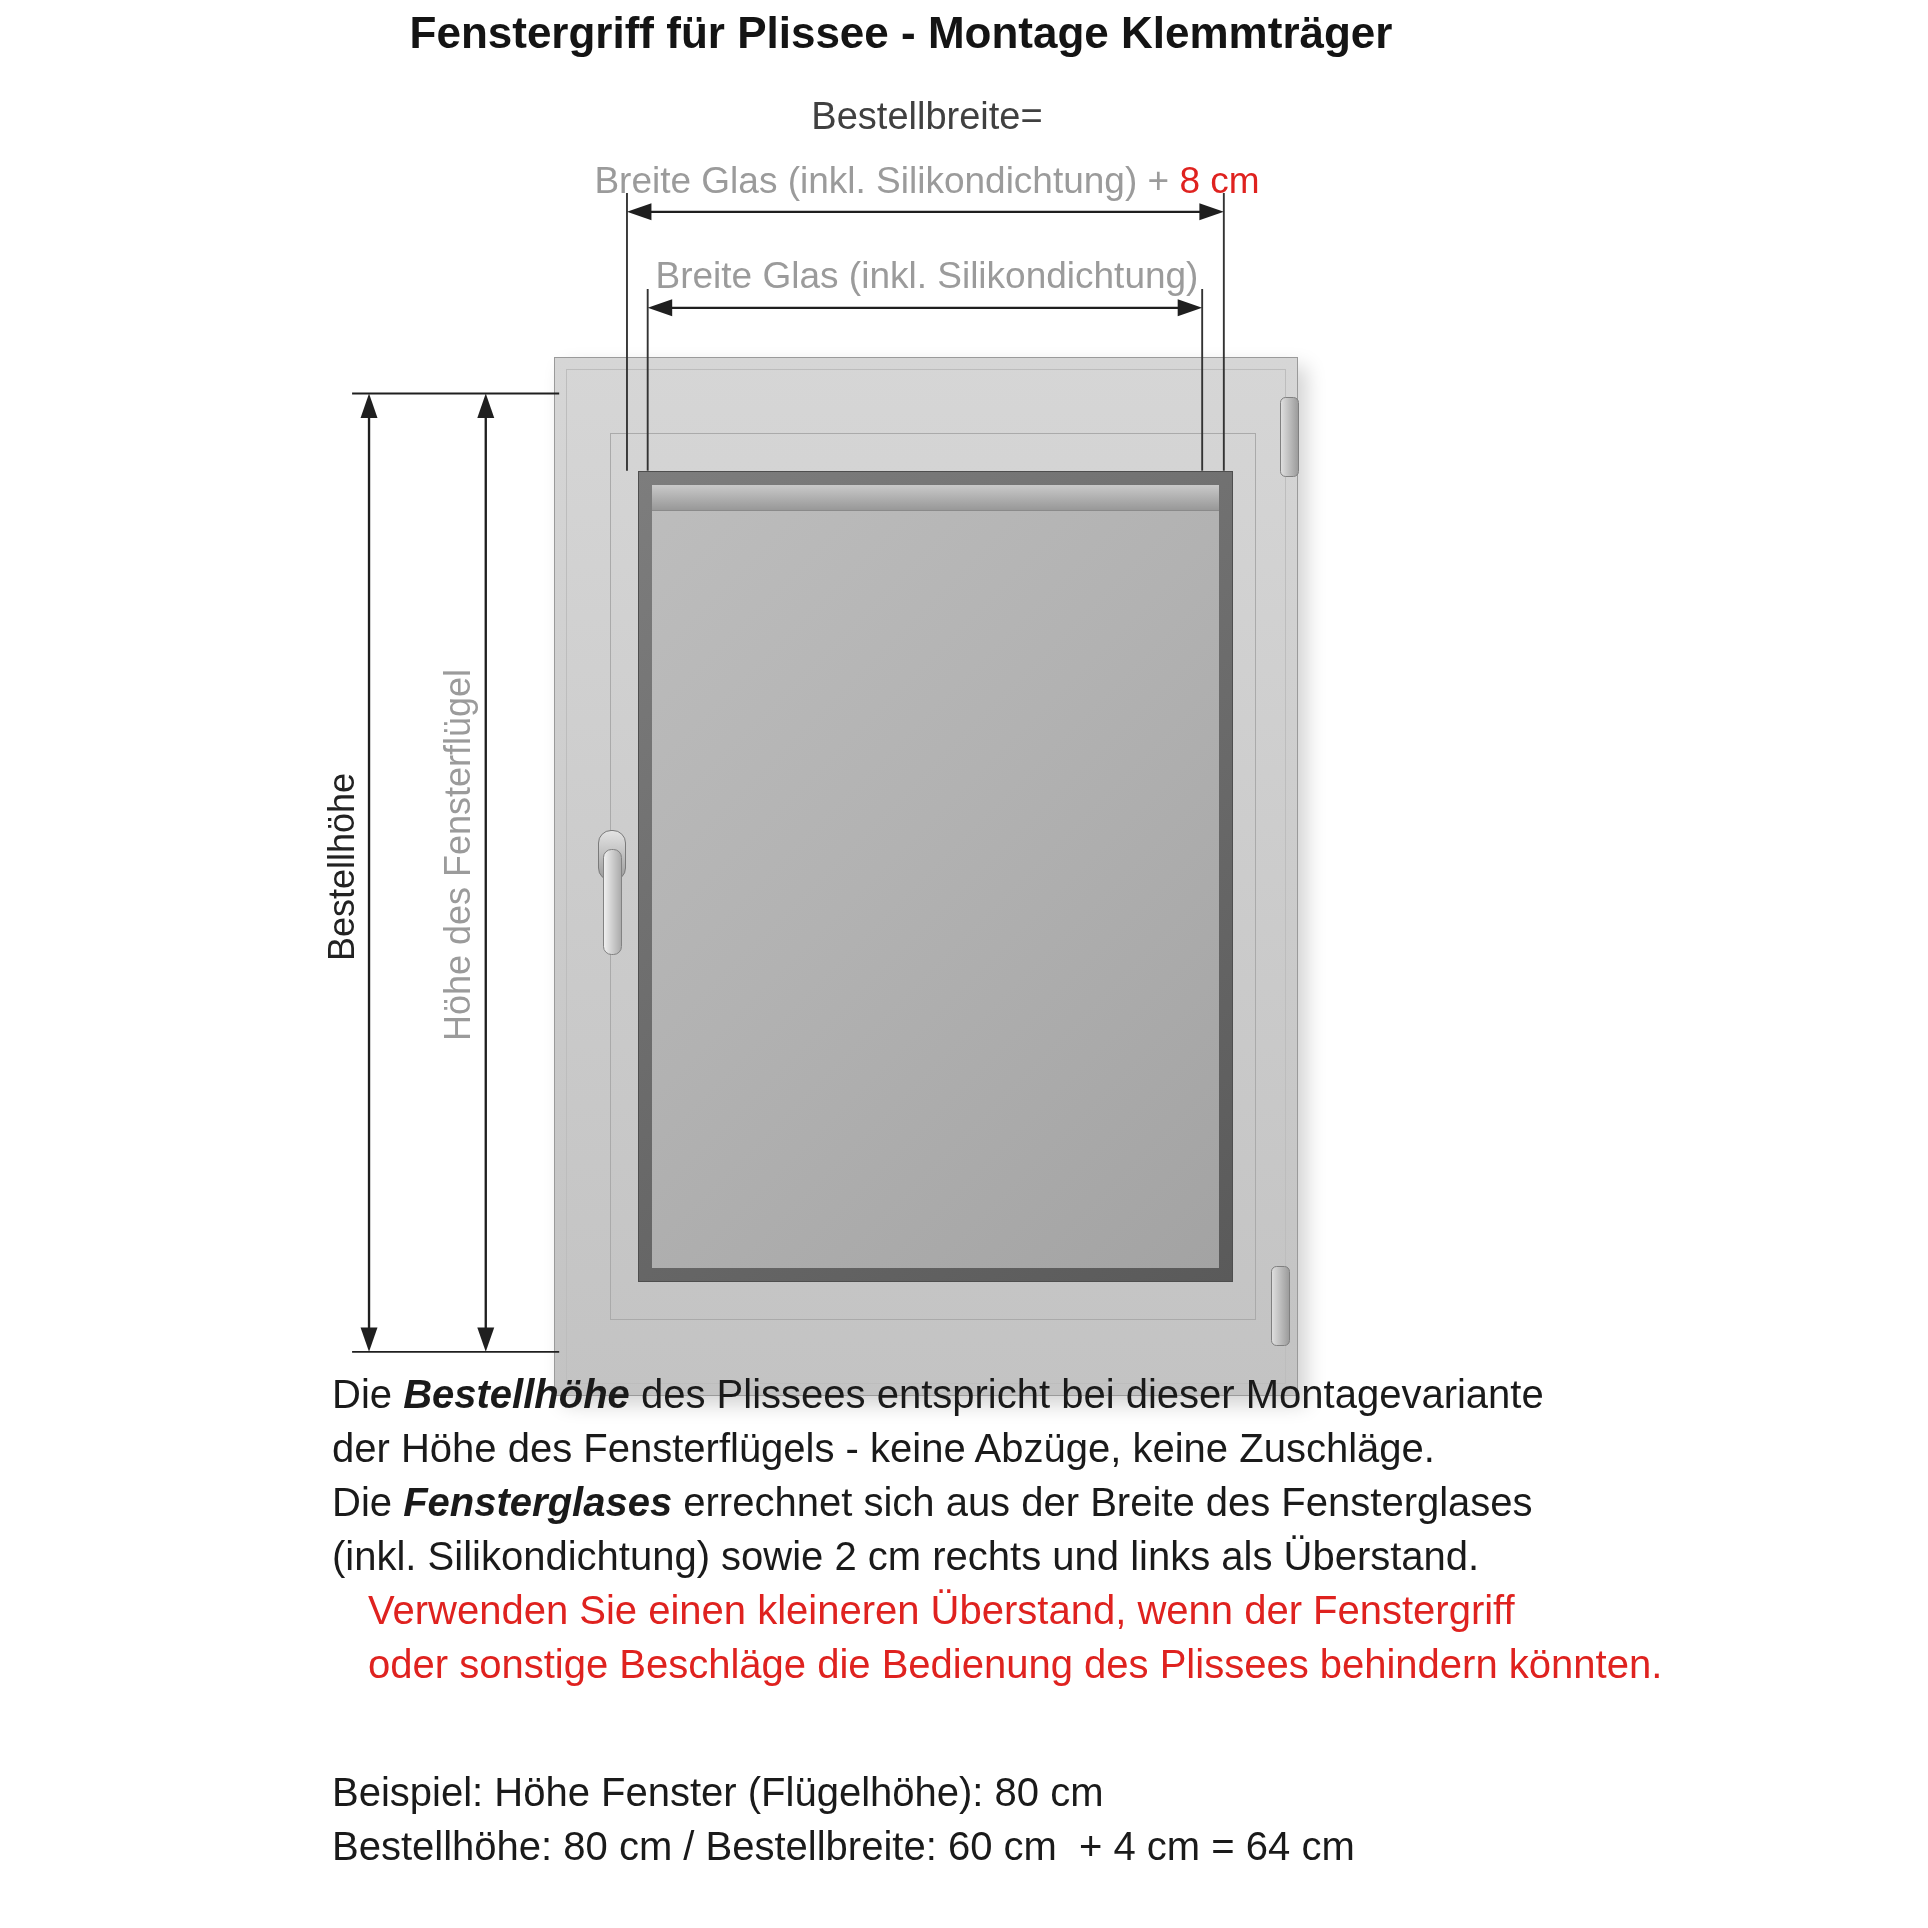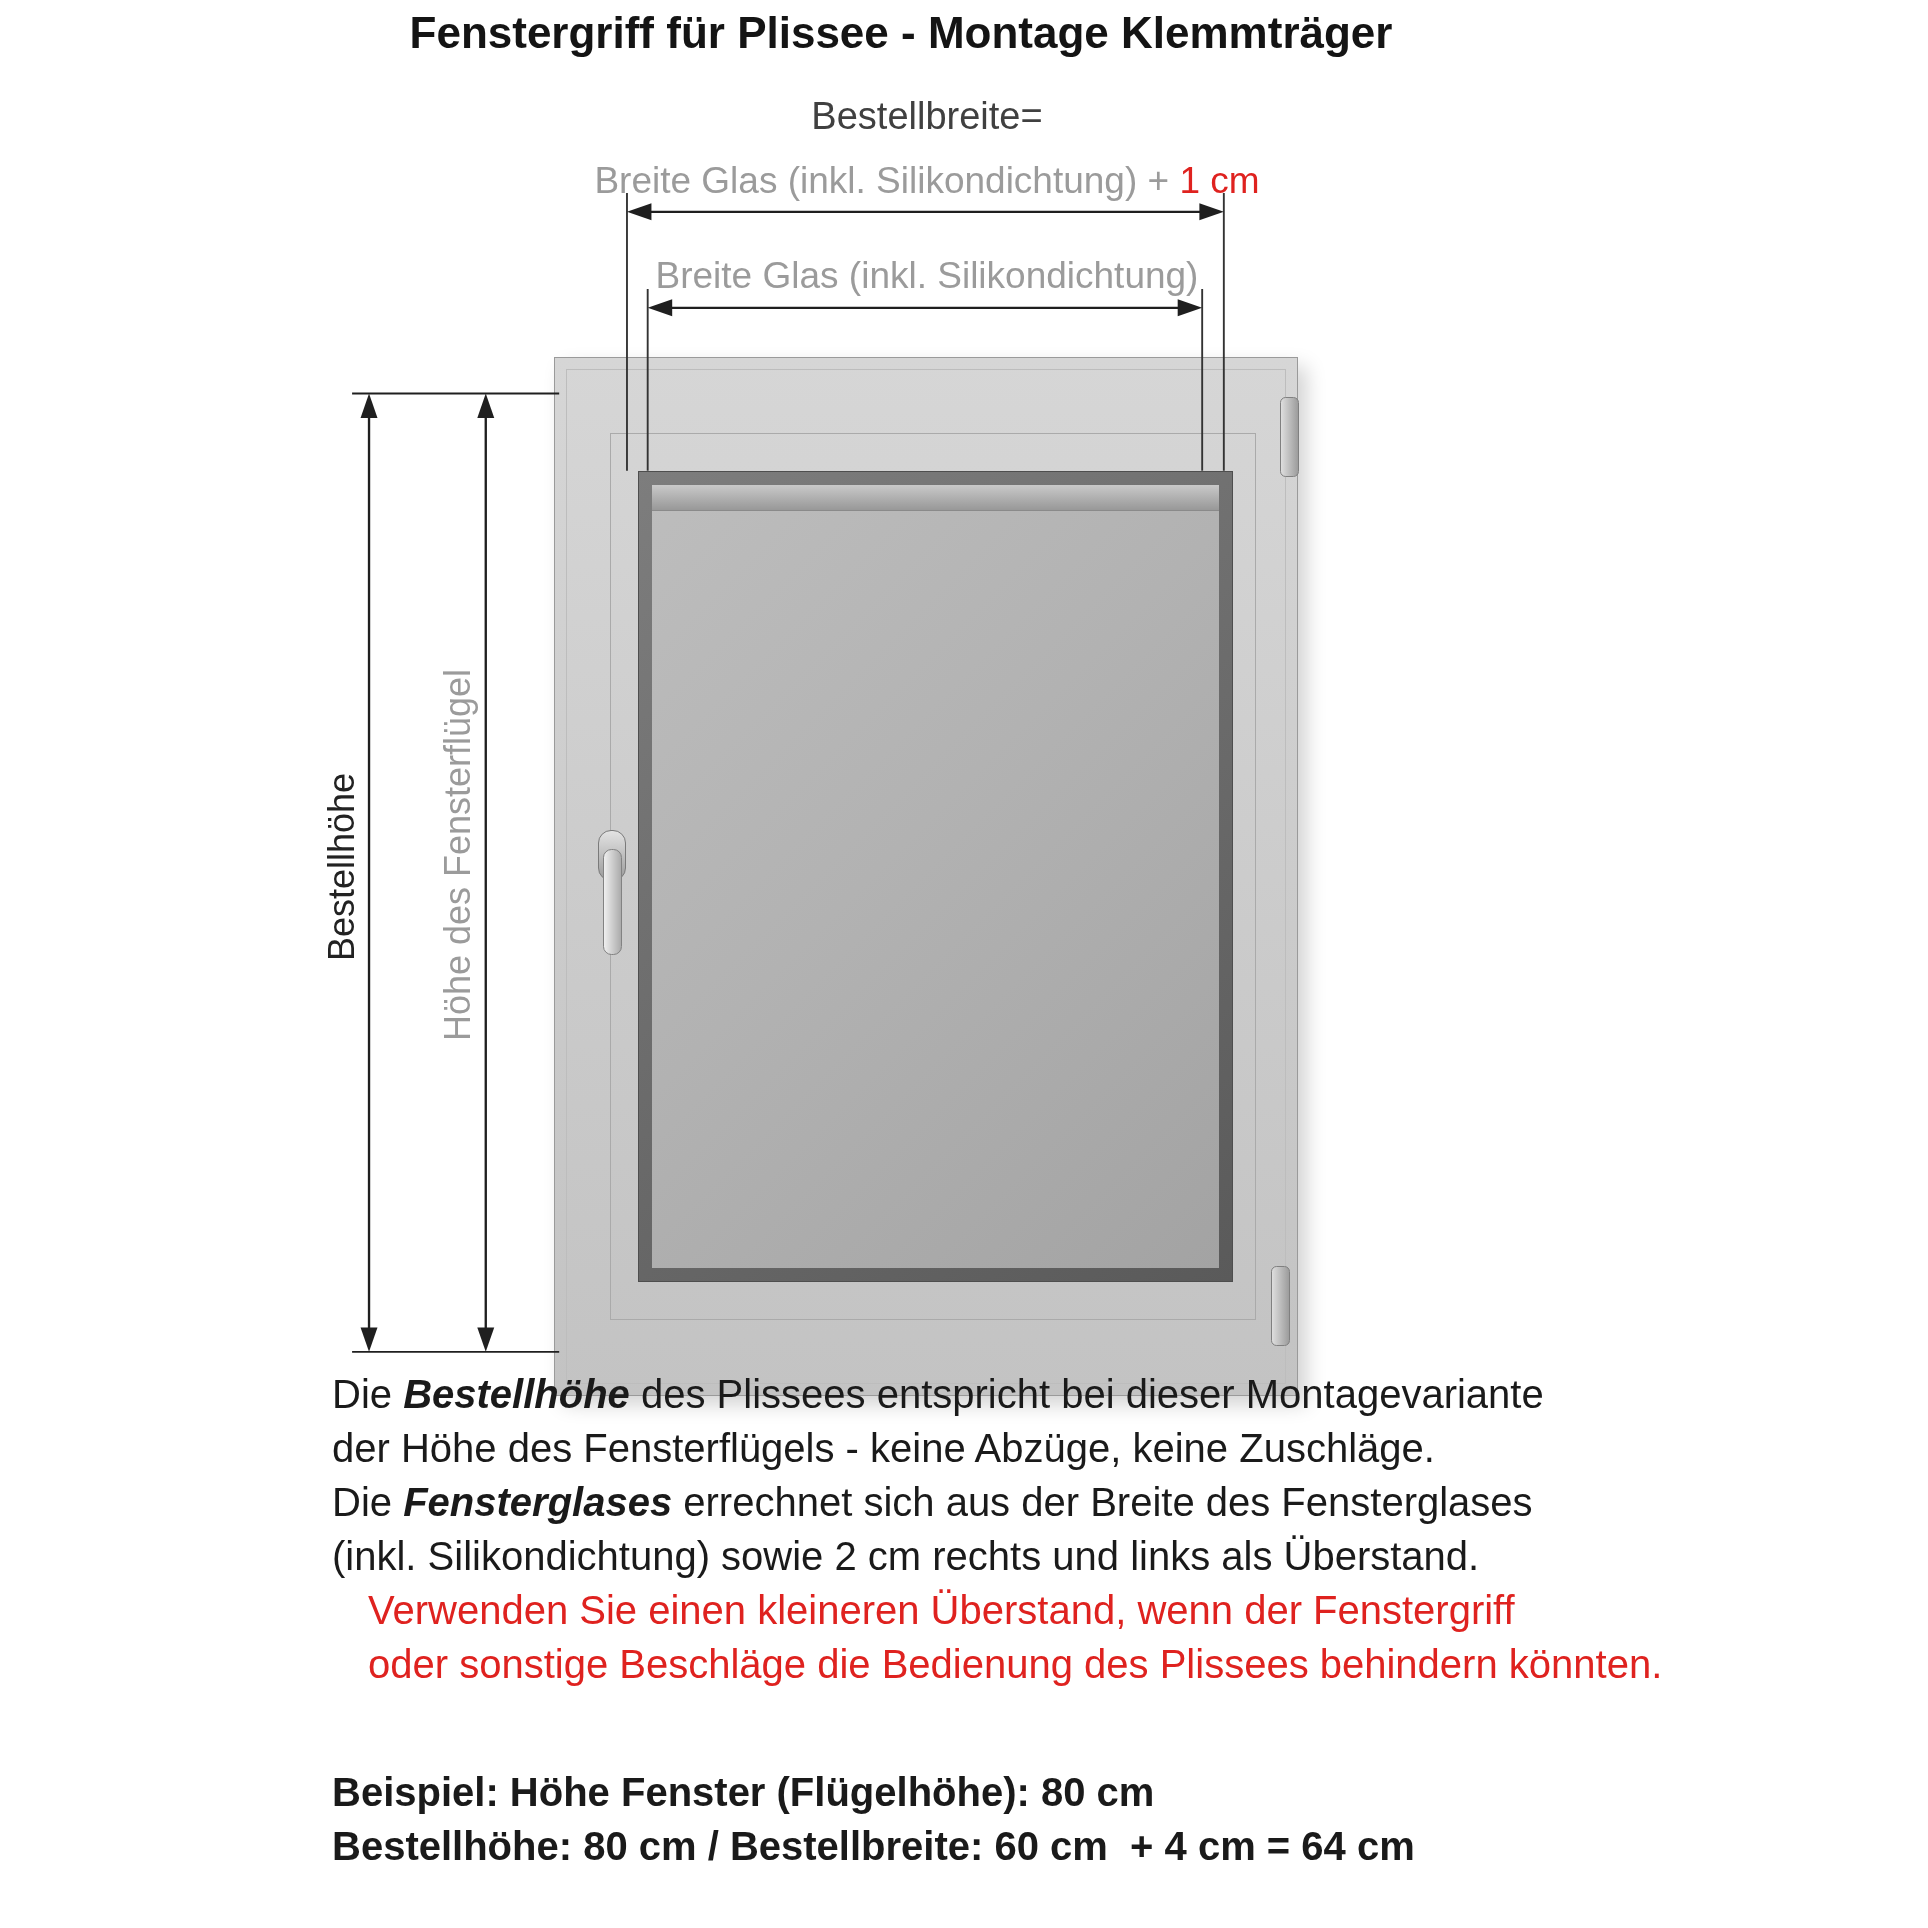--- a/index.html
+++ b/index.html
@@ -78,33 +78,33 @@
   .desc{
     position:absolute;left:332px;top:1367px;font-size:40px;line-height:54px;color:#1a1a1a;
   }
   .desc .line{white-space:pre;}
   .bi{font-weight:700;font-style:italic;}
   .warning{color:#df221f;margin-left:36px;}
 
   .example{
     position:absolute;left:332px;top:1765px;font-size:40px;line-height:54px;color:#1a1a1a;
   }
-  .example .line{white-space:pre;font-weight:bold;}
+  .example .line{white-space:pre;}
   .example .indent{padding-left:153px;}
 </style>
 </head>
 <body>
 
 <div class="page">
 
   <div class="title">Fenstergriff für Plissee - Montage Klemmträger</div>
 
   <div class="dim-label order-width">Bestellbreite=</div>
 
-  <div class="dim-label glass-width-plus gray"><span>Breite Glas (inkl. Silikondichtung) + </span><span class="red">1 cm</span></div>
+  <div class="dim-label glass-width-plus gray"><span>Breite Glas (inkl. Silikondichtung) + </span><span class="red">8 cm</span></div>
 
   <div class="dim-label glass-width gray">Breite Glas (inkl. Silikondichtung)</div>
 
   <div class="window">
     <div class="frame-line"></div>
     <div class="sash-line"></div>
     <div class="glass-bevel">
       <div class="glass"></div>
       <div class="rail"></div>
     </div>

